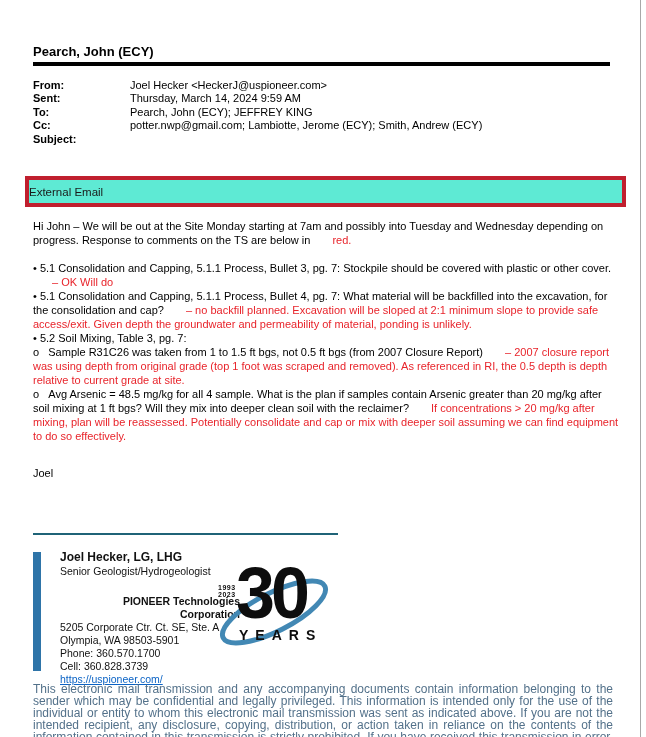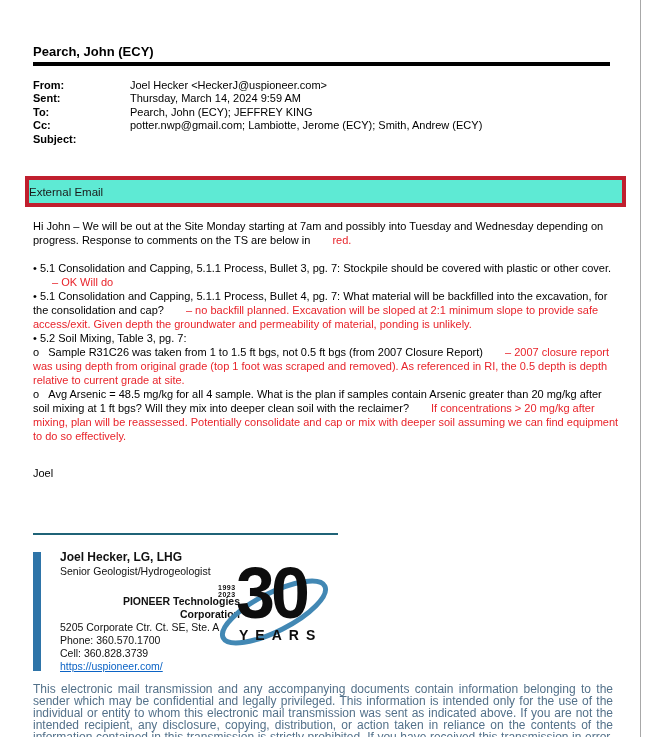--- a/index.html
+++ b/index.html
@@ -152,20 +152,21 @@
   <div class="bodyblock signoff">Joel</div>
 
   <div class="sep-line"></div>
   <div class="sig-bar"></div>
 
   <div class="sig-text">
     <div class="sig-name">Joel Hecker, LG, LHG</div>
     <div class="sig-title">Senior Geologist/Hydrogeologist</div>
     <div class="sig-company">PIONEER Technologies Corporation</div>
     <div>5205 Corporate Ctr. Ct. SE, Ste. A</div>
+    <div>Olympia, WA 98503-5901</div>
     <div>Phone: 360.570.1700</div>
     <div>Cell: 360.828.3739</div>
     <div class="sig-link">
       <span>https://uspioneer.com/</span>
     </div>
   </div>
 
   <div class="logo">
     <svg width="120" height="84" viewBox="0 0 120 84">
       <ellipse cx="60" cy="44" rx="57" ry="19" fill="none" stroke="#4288b4" stroke-width="5" transform="rotate(-27 60 44)"></ellipse>

